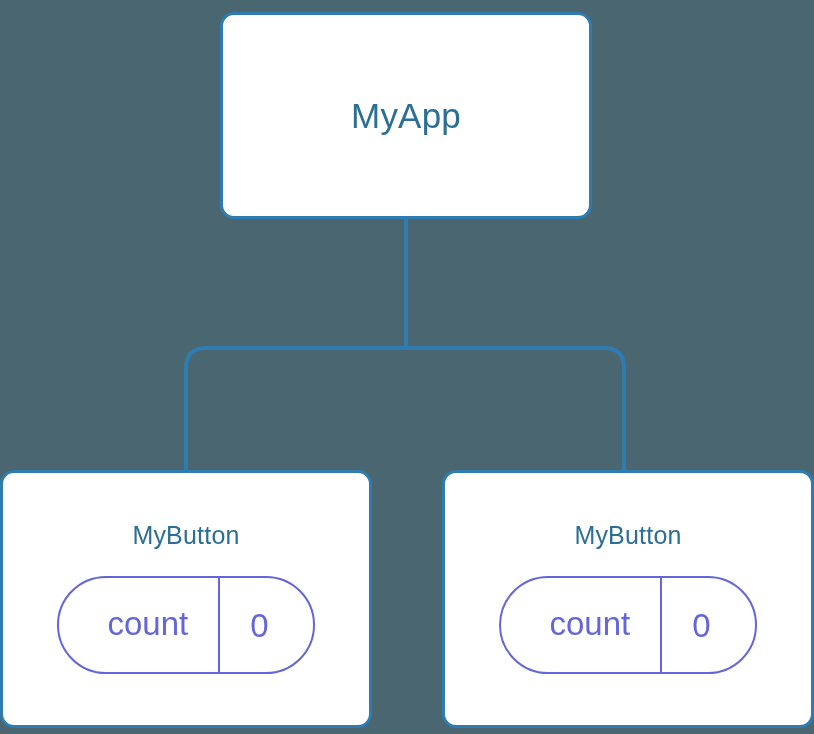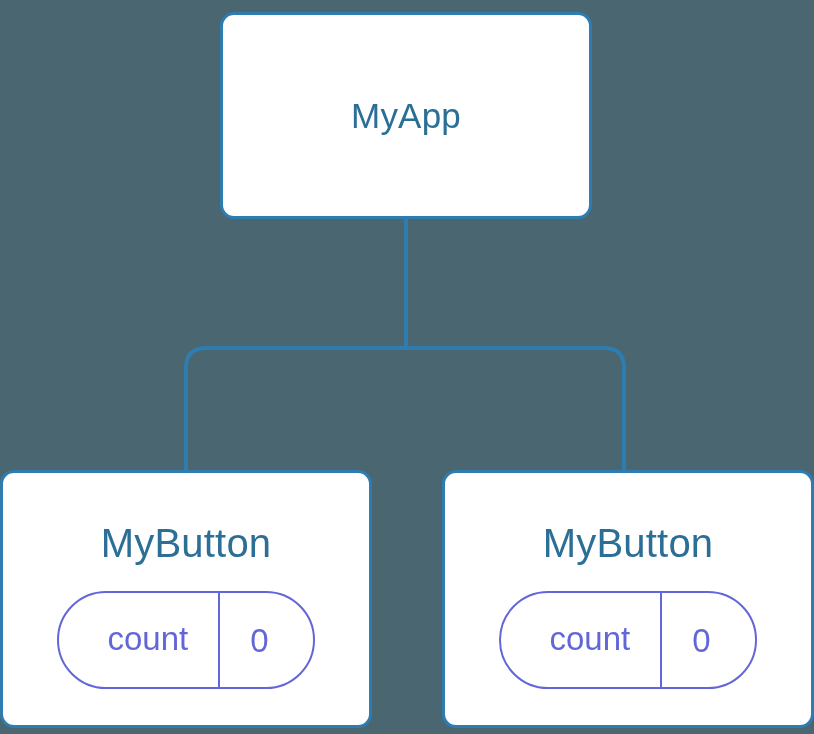--- a/index.html
+++ b/index.html
@@ -74,21 +74,21 @@
     letter-spacing: 0.2px;
     line-height: 1;
     white-space: nowrap;
   }
   .node-root .node-title {
     font-size: 35px;
   }
   .node-child-left .node-title,
   .node-child-right .node-title {
     margin-top: 50px;
-    font-size: 40px;
+    font-size: 25px;
   }
 
   
   .state-pill {
     margin-top: 28px;
     height: 98px;
     display: flex;
     align-items: stretch;
     border: 2px solid #6366d8;
     border-radius: 49px;

